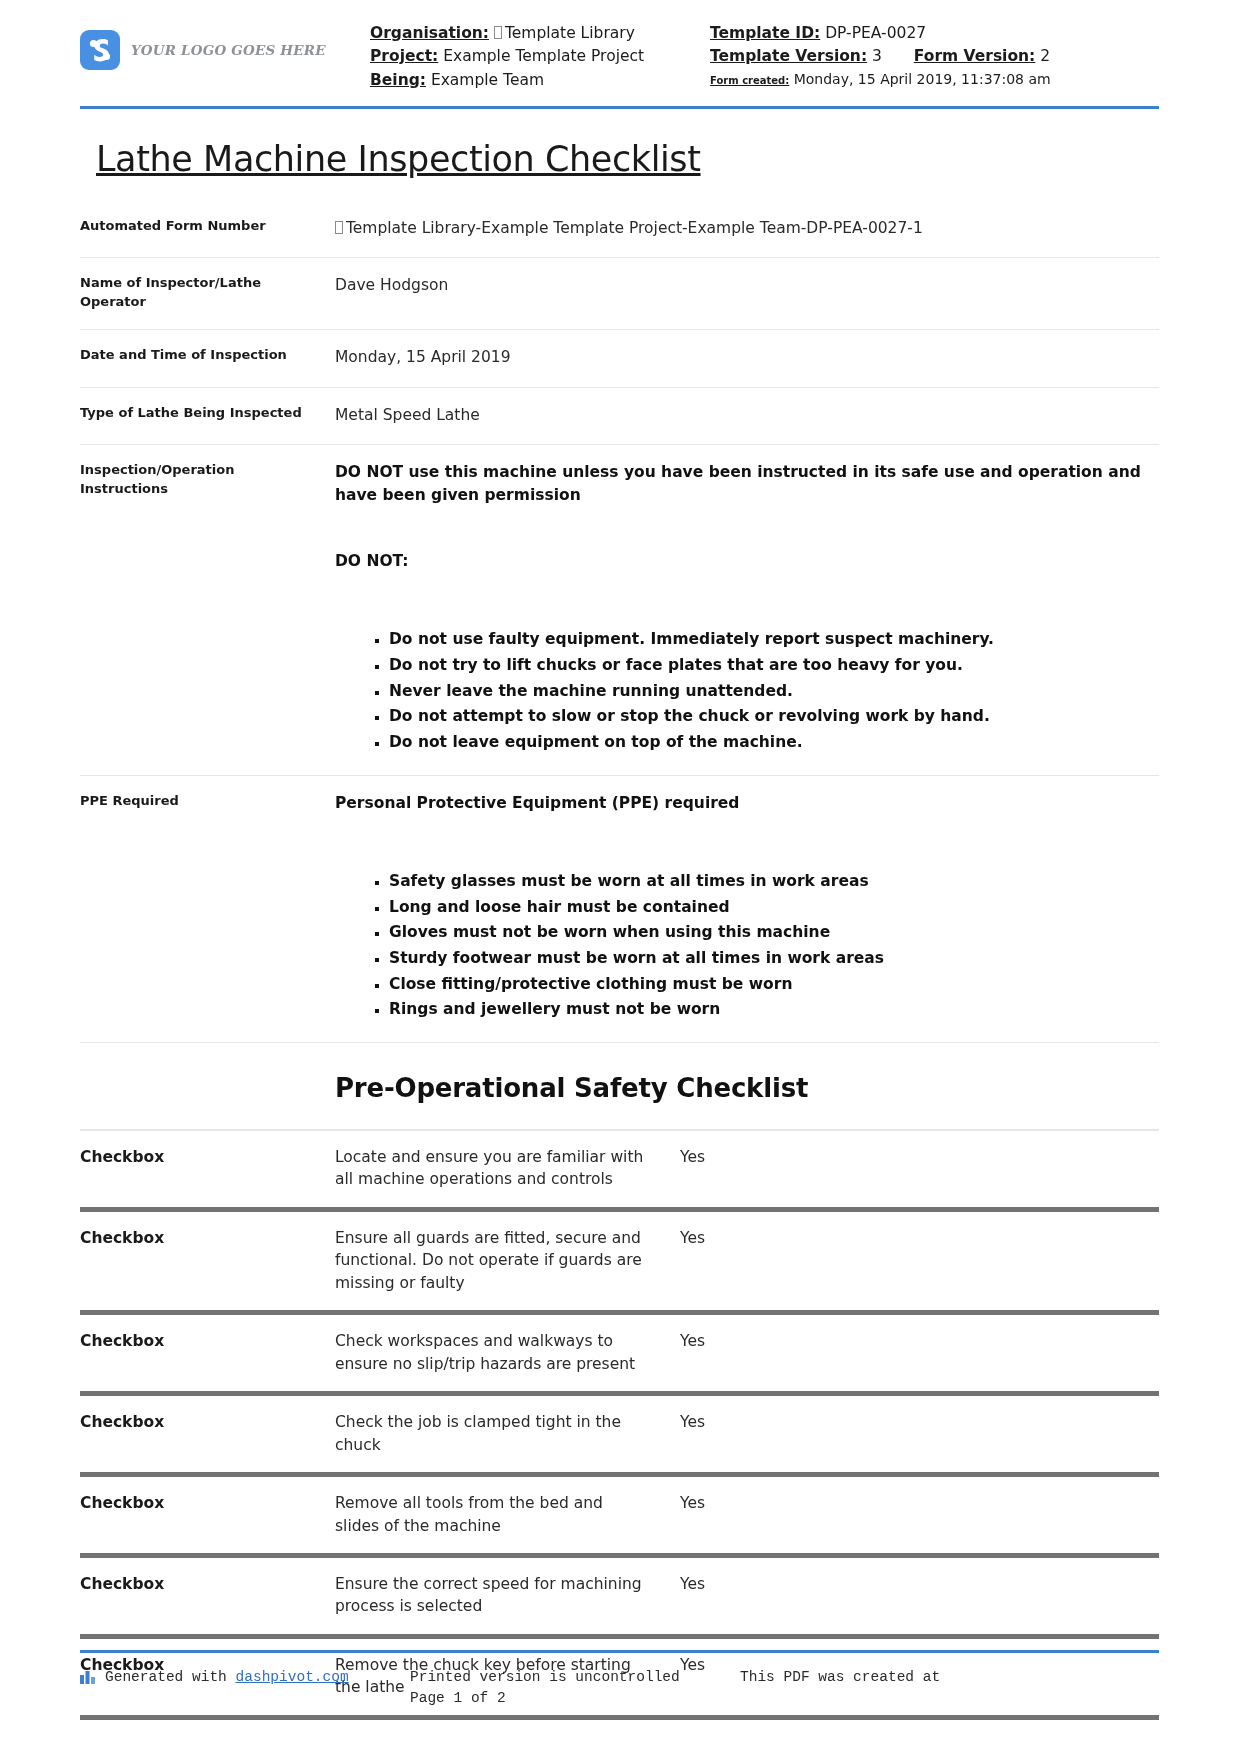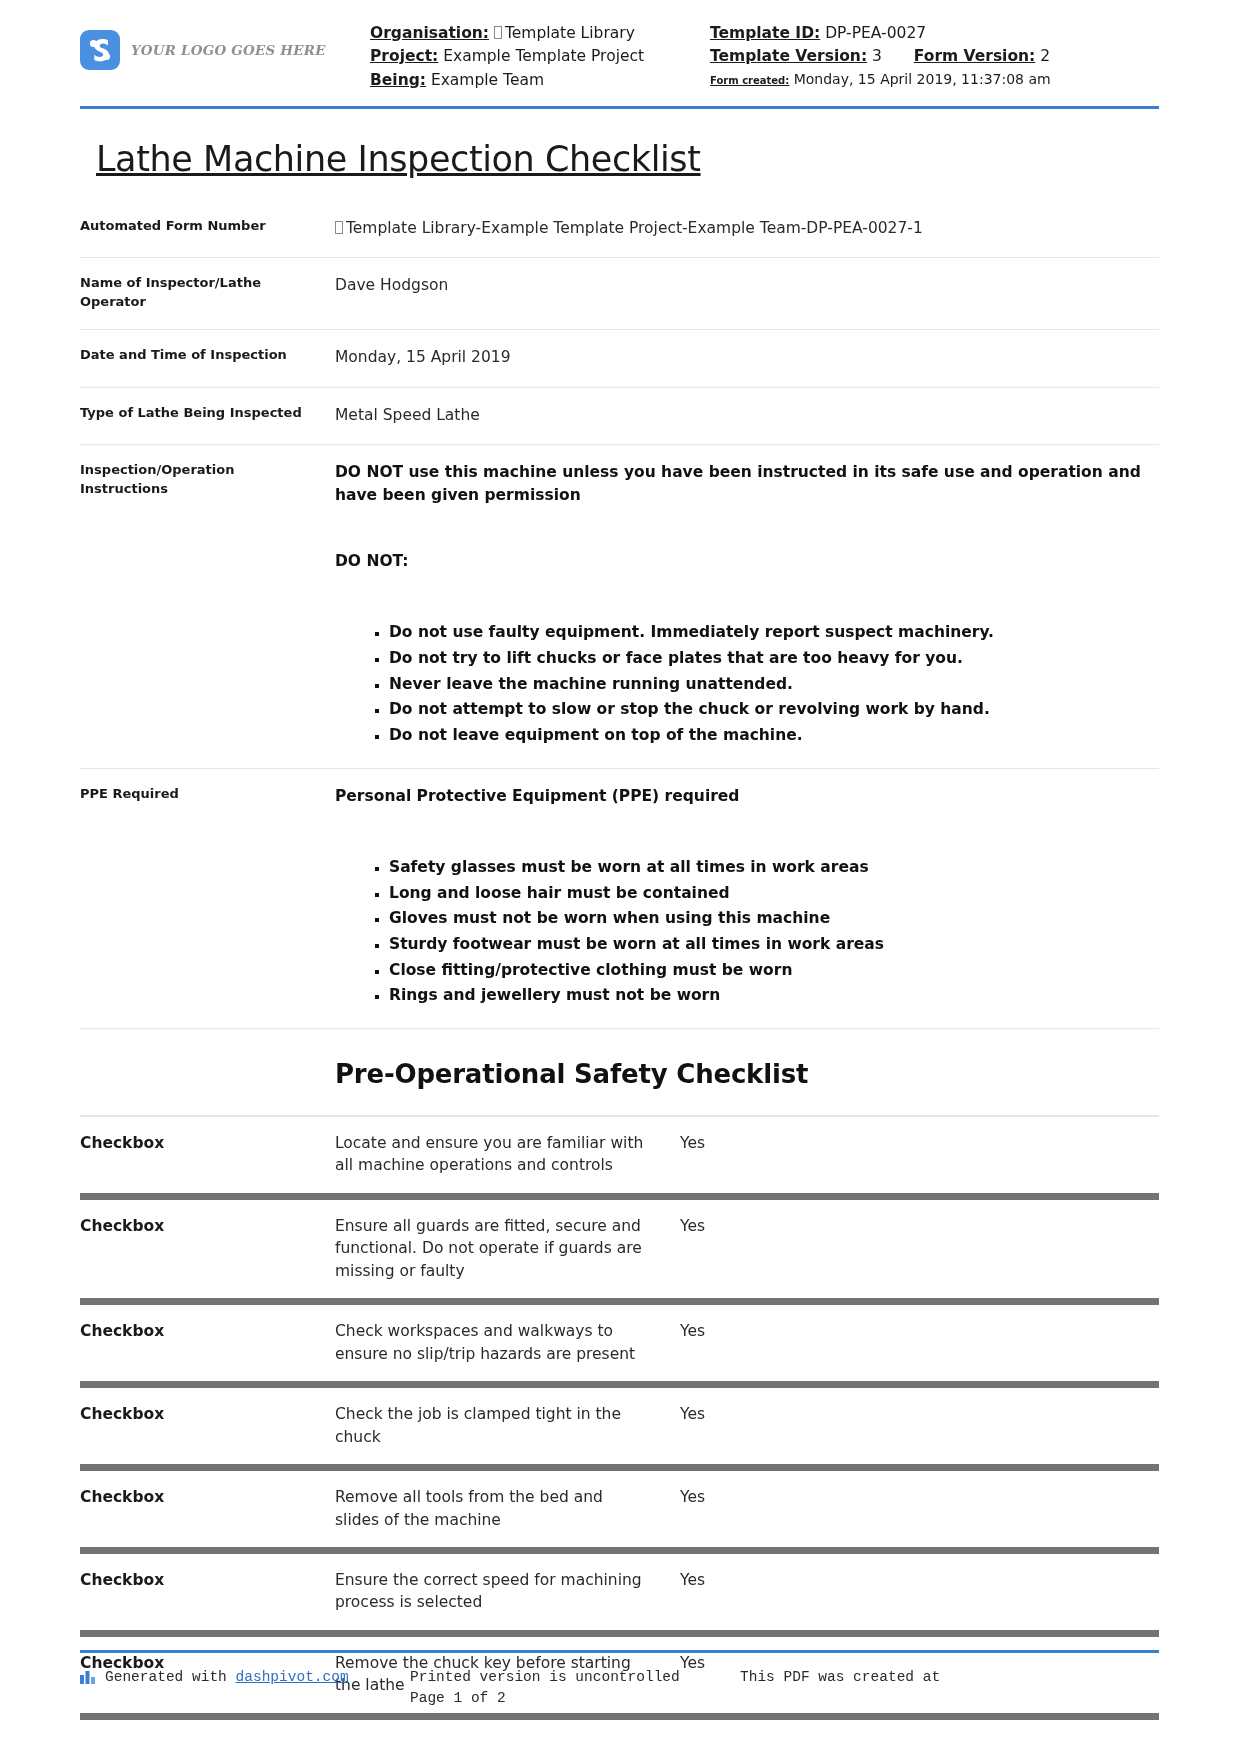--- a/index.html
+++ b/index.html
@@ -103,21 +103,21 @@
     padding-right: 18px;
   }
   td.fld-value {
     font-size: 15.5px;
     line-height: 1.45;
     color: #2a2a2a;
   }
   .fld-value.strong { font-weight: bold; color: #111; }
   .spacer-sm { height: 44px; }
   ul.safety-list {
-    margin: 5px 0 0 32px;
+    margin: 12px 0 0 32px;
     padding: 0 0 0 22px;
     list-style-type: square;
   }
   ul.safety-list li {
     font-weight: bold;
     font-size: 15.5px;
     line-height: 1.46;
     color: #111111;
     margin-bottom: 3px;
   }
@@ -127,21 +127,21 @@
   .section-row td { padding: 30px 0 26px 0; }
   .section-heading {
     font-size: 26px;
     font-weight: bold;
     color: #111111;
     letter-spacing: -0.2px;
   }
 
   
   .check-table { width: 100%; border-collapse: collapse; }
-  .check-table tr { border-bottom: 7px solid #737373; }
+  .check-table tr { border-bottom: 5px solid #737373; }
   .check-table tr.first-check { border-top: 1px solid #e6e6e6; }
   .check-table td {
     vertical-align: top;
     padding: 15px 0 16px 0;
     font-size: 15.5px;
     line-height: 1.45;
   }
   td.ck-label { width: 255px; font-weight: bold; color: #1a1a1a; }
   td.ck-desc  { width: 345px; color: #2a2a2a; padding-right: 30px; }
   td.ck-val   { color: #2a2a2a; }

